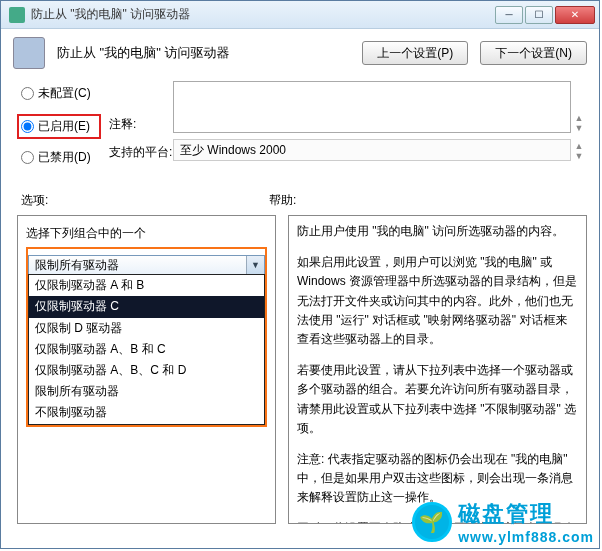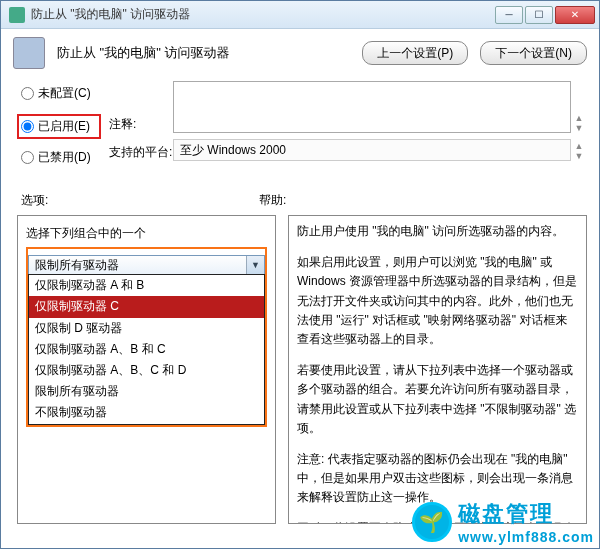--- a/index.html
+++ b/index.html
@@ -64,21 +64,21 @@
     background: #b0c4de;
     border: 1px solid #889;
     border-radius: 3px;
   }
   .header-title { flex: 1; font-size: 13px; }
   .nav-btn {
     height: 24px;
     padding: 0 14px;
     border: 1px solid #888;
     background: linear-gradient(#fefefe, #e4e4e4);
-    border-radius: 10px;
+    border-radius: 3px;
     font-size: 12px;
     cursor: pointer;
   }
   .midsection {
     display: flex;
     padding: 4px 12px 0 20px;
     gap: 8px;
   }
   .radio-col {
     width: 80px;
@@ -121,20 +121,21 @@
     background: #fbfbfb;
     padding: 2px 6px;
     height: 22px;
     display: flex;
     align-items: center;
     justify-content: space-between;
   }
   .labels-row {
     display: flex;
     padding: 14px 12px 2px 20px;
+    gap: 10px;
   }
   .labels-row .lbl { width: 238px; }
   .bottom-panels {
     flex: 1;
     display: flex;
     gap: 12px;
     padding: 4px 12px 24px 16px;
     overflow: hidden;
   }
   .left-panel, .right-panel {
@@ -178,21 +179,21 @@
     border: 1px solid #222;
     margin-top: -1px;
     background: #fff;
   }
   .listitem {
     padding: 1px 6px;
     font-size: 12px;
     cursor: default;
   }
   .listitem.selected {
-    background: #b91c1c;
+    background: #0f172a;
     color: #fff;
   }
   .help-text p { margin: 0 0 12px 0; }
   .watermark {
     position: absolute;
     right: 8px;
     bottom: 6px;
     display: flex;
     align-items: center;
     gap: 6px;

